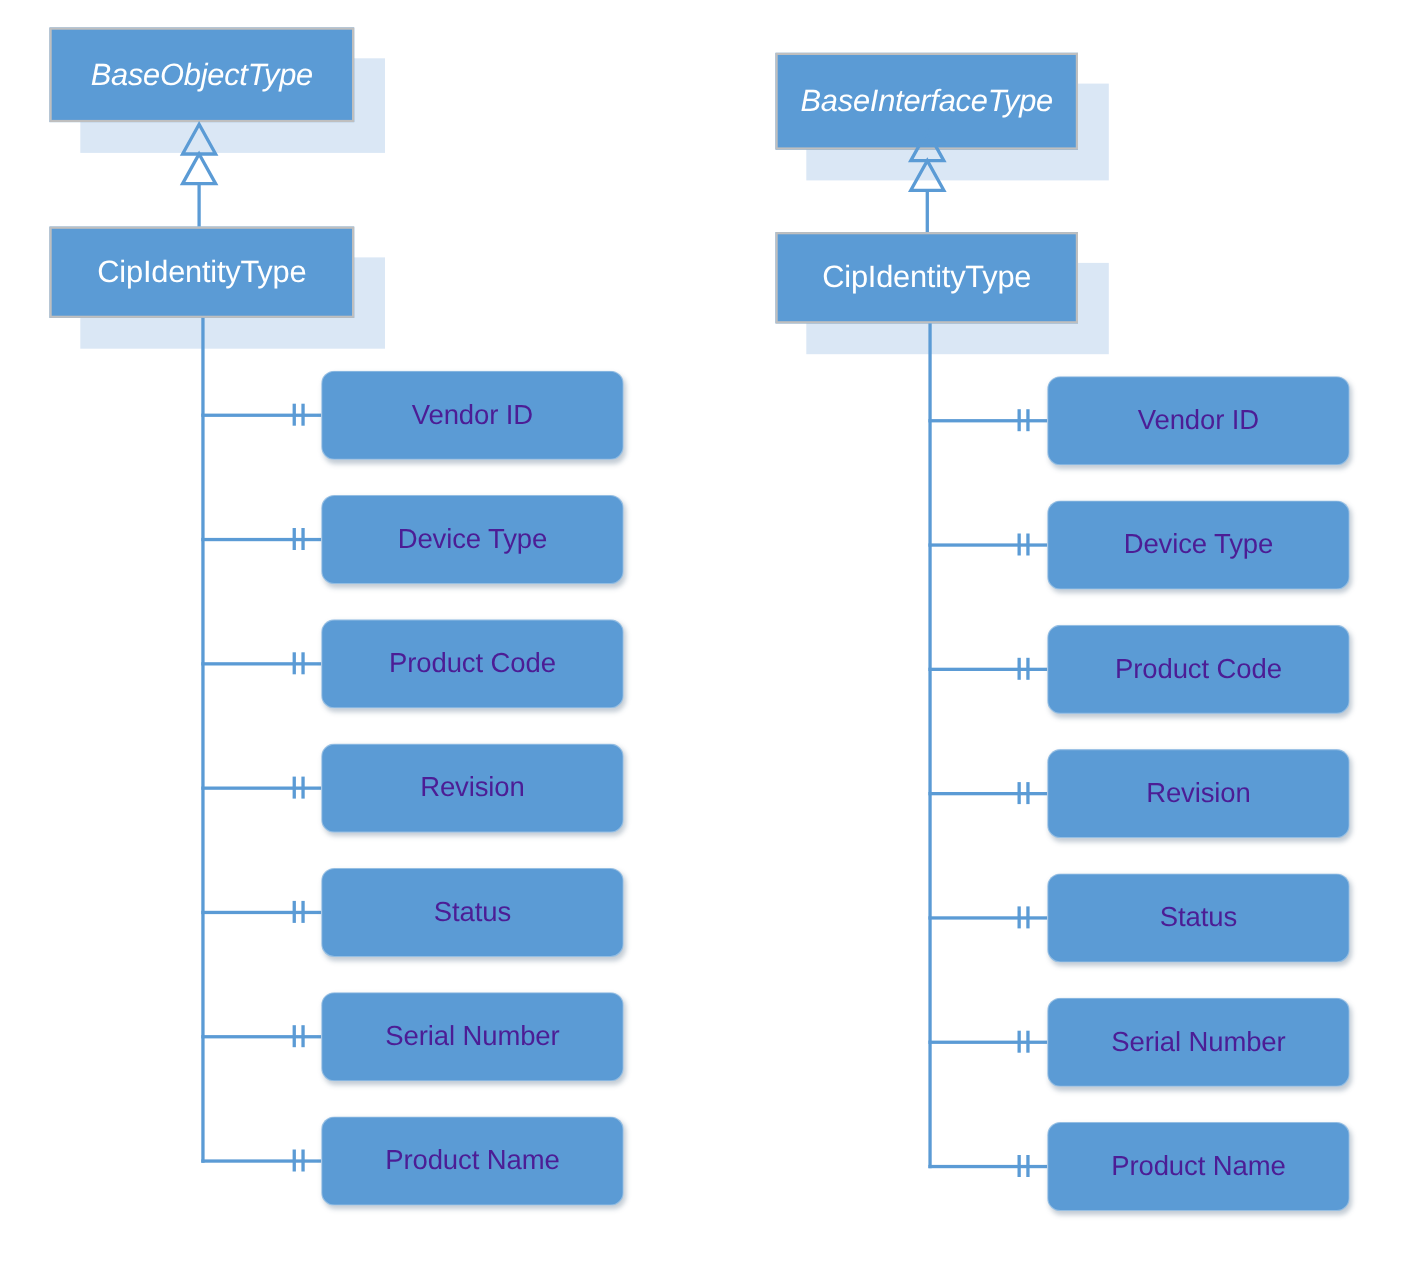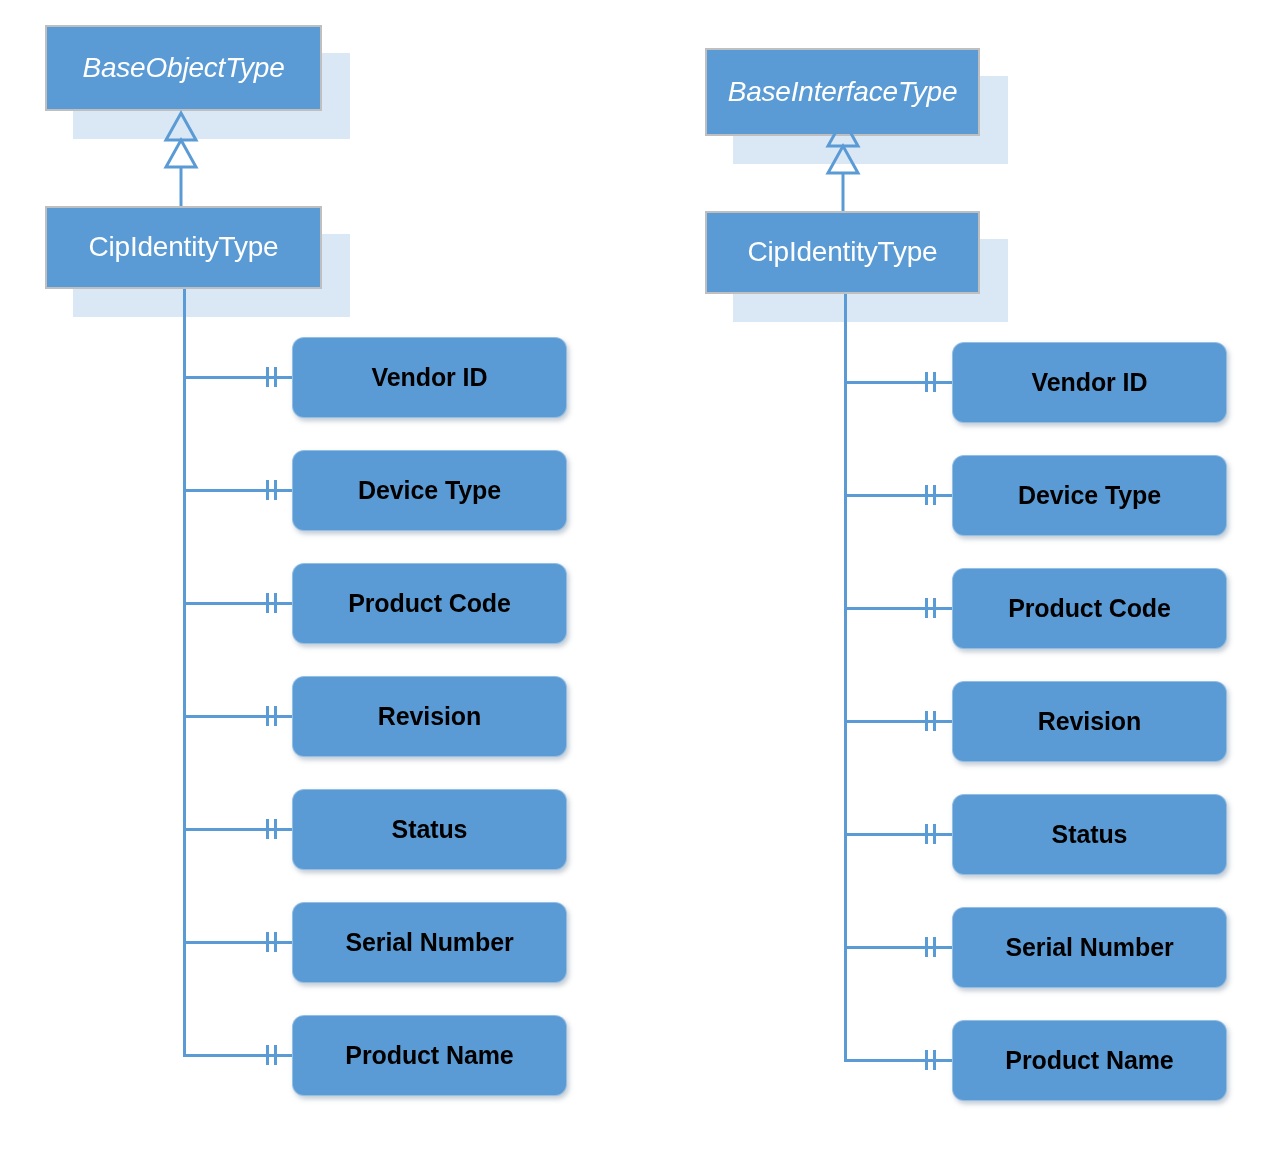--- a/index.html
+++ b/index.html
@@ -58,24 +58,23 @@
 
   
   .prop-box {
     position: absolute;
     box-sizing: border-box;
     background: #5b9bd5;
     border-radius: 12px;
     display: flex;
     align-items: center;
     justify-content: center;
-    color: #000000;
+    color: #4c1d95;
     box-shadow: 2px 3px 5px rgba(120,140,160,0.45);
     border: 1px solid rgba(255,255,255,0.35);
-    font-weight: bold;
   }
   .prop-label {
     font-size: 25px;
     letter-spacing: -0.1px;
     padding: 0 10px;
     text-align: center;
   }
 
   
   .line-v {

